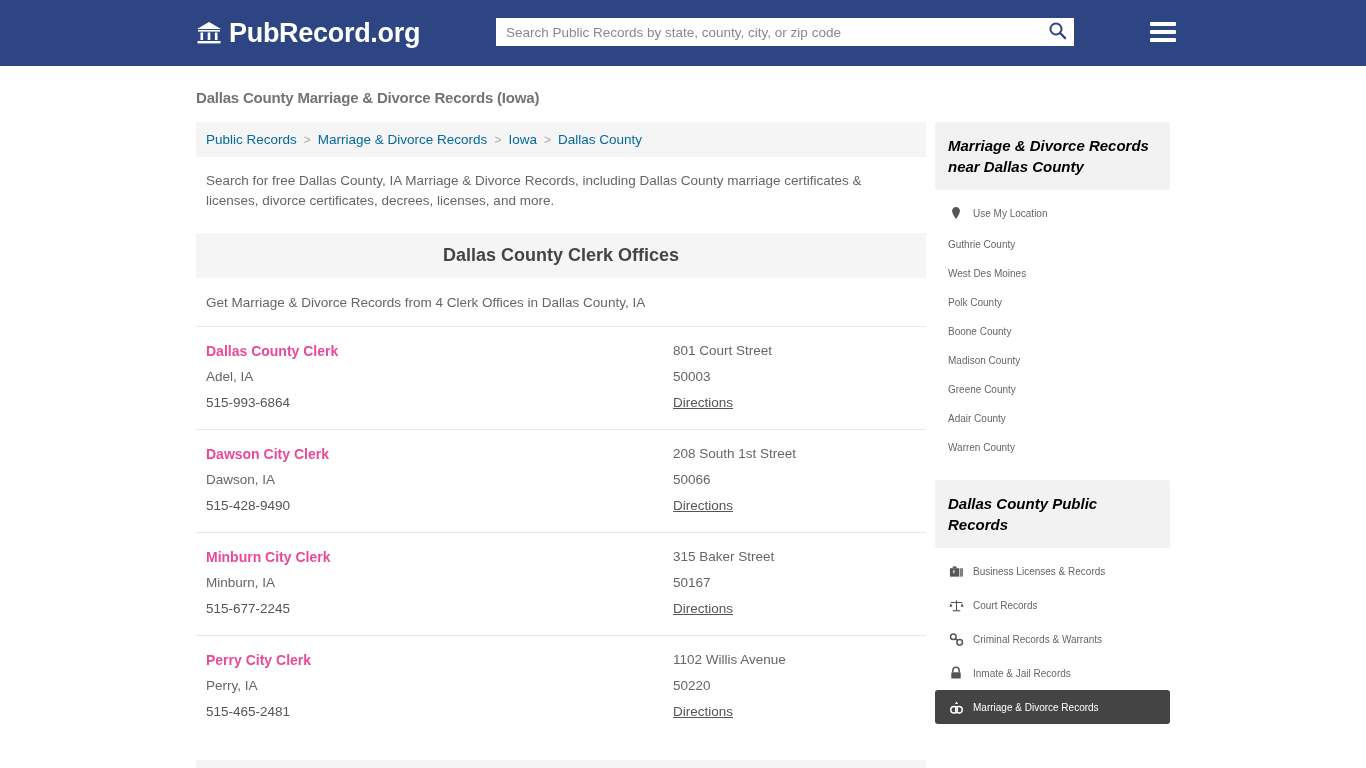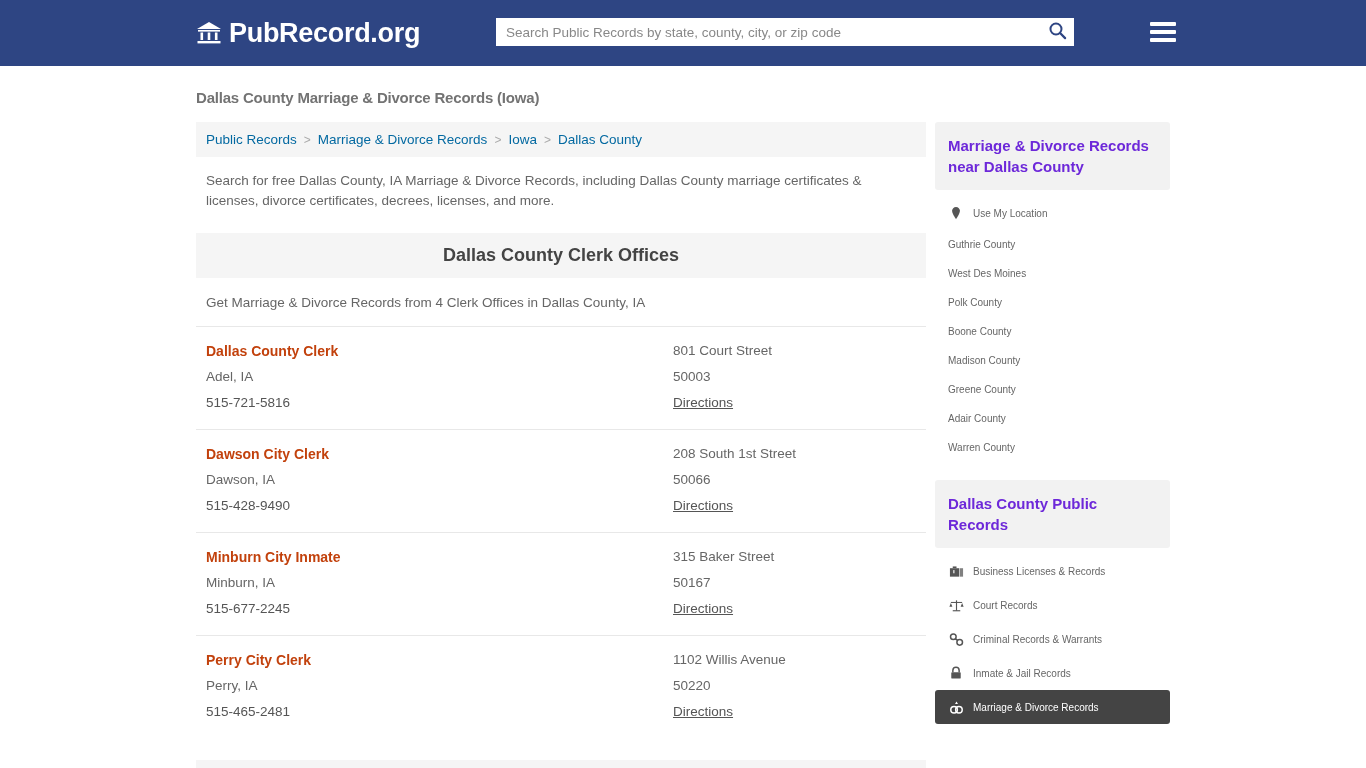--- a/index.html
+++ b/index.html
@@ -154,21 +154,21 @@
     display: flex;
     padding: 11px 10px 13px 10px;
     border-top: 1px solid #e8e8e8;
   }
   .office-row:first-of-type { border-top: none; }
   .office-left { width: 467px; }
   .office-right { flex: 1; }
   .office-name {
     font-size: 14px;
     font-weight: bold;
-    color: #c2410c;
+    color: #ec4899;
     line-height: 26px;
     cursor: pointer;
   }
   .office-line {
     font-size: 13.5px;
     color: #666666;
     line-height: 26px;
   }
   .office-phone {
     font-size: 13.5px;
@@ -185,23 +185,24 @@
   }
   .sec-block { margin-bottom: 6px; }
   .sec-block.spaced { margin-top: 22px; }
 
   
   .side-head {
     background: #f2f2f2;
     padding: 13px 13px;
     font-size: 15px;
     font-weight: bold;
-    color: #6d28d9;
+    color: #000000;
     line-height: 21px;
     border-radius: 3px;
+    font-style: italic;
   }
   .side-list { margin-top: 6px; margin-bottom: 18px; }
   .side-item {
     display: flex;
     align-items: center;
     gap: 9px;
     padding: 9px 13px;
     font-size: 10px;
     color: #666666;
     cursor: pointer;
@@ -282,21 +283,21 @@
       <p class="intro">Search for free Dallas County, IA Marriage &amp; Divorce Records, including Dallas County marriage certificates &amp; licenses, divorce certificates, decrees, licenses, and more.</p>
 
       <div id="sections">
           <div class="sec-block">
             <div class="sec-head">Dallas County Clerk Offices</div>
             <div class="sec-sub">Get Marriage &amp; Divorce Records from 4 Clerk Offices in Dallas County, IA</div>
             <div class="office-row">
               <div class="office-left">
                 <div class="office-name">Dallas County Clerk</div>
                 <div class="office-line">Adel, IA</div>
-                <div class="office-phone">515-721-5816</div>
+                <div class="office-phone">515-993-6864</div>
               </div>
               <div class="office-right">
                 <div class="office-line">801 Court Street</div>
                 <div class="office-line">50003</div>
                 <div><a class="directions">Directions</a></div>
               </div>
             </div>
             <div class="office-row">
               <div class="office-left">
                 <div class="office-name">Dawson City Clerk</div>
@@ -304,21 +305,21 @@
                 <div class="office-phone">515-428-9490</div>
               </div>
               <div class="office-right">
                 <div class="office-line">208 South 1st Street</div>
                 <div class="office-line">50066</div>
                 <div><a class="directions">Directions</a></div>
               </div>
             </div>
             <div class="office-row">
               <div class="office-left">
-                <div class="office-name">Minburn City Inmate</div>
+                <div class="office-name">Minburn City Clerk</div>
                 <div class="office-line">Minburn, IA</div>
                 <div class="office-phone">515-677-2245</div>
               </div>
               <div class="office-right">
                 <div class="office-line">315 Baker Street</div>
                 <div class="office-line">50167</div>
                 <div><a class="directions">Directions</a></div>
               </div>
             </div>
             <div class="office-row">

